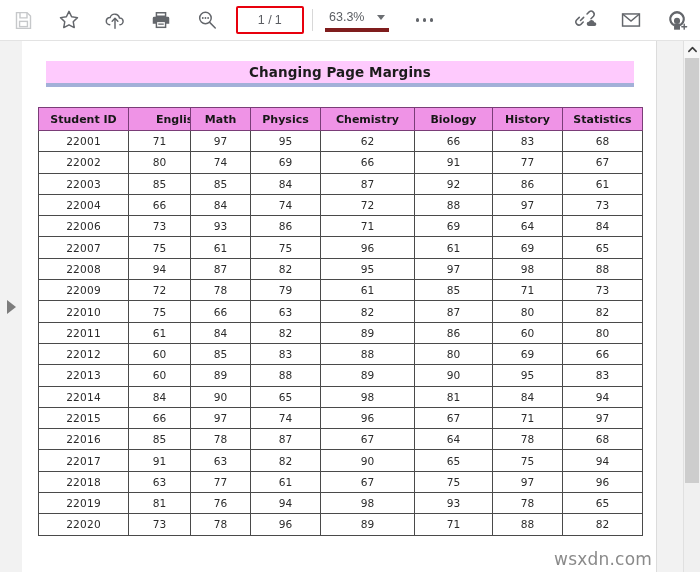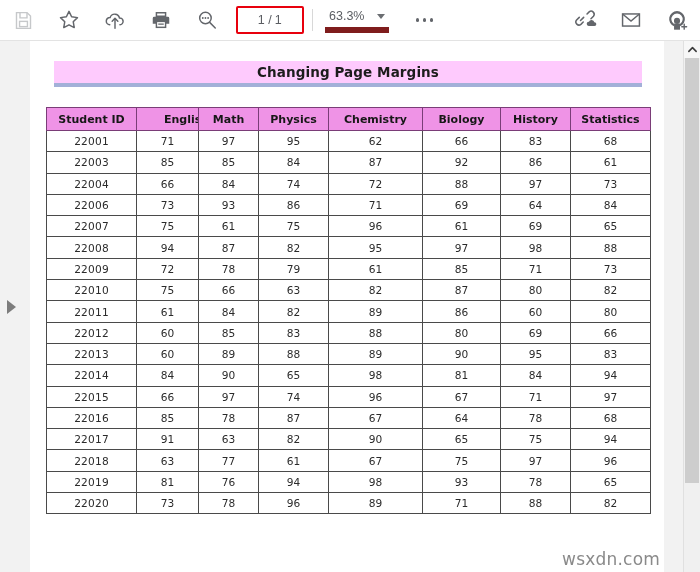--- a/index.html
+++ b/index.html
@@ -42,21 +42,21 @@
   .page-num {
     font-size: 12.5px; color: #5b5e63; letter-spacing: .5px;
   }
   .page-sep { color: #5b5e63; font-size: 12.5px; padding: 0 3px; }
   .divider-v {
     width: 1px; height: 22px; background: #d8d8d8; margin: 0 12px 0 8px;
   }
 
   .zoom-ctl {
     display: flex; align-items: center; gap: 13px;
-    border-bottom: 6px solid #7f1d1d;
+    border-bottom: 4px solid #7f1d1d;
     padding: 2px 4px 4px 4px;
     cursor: pointer;
     text-align: right;
   }
   .zoom-val { font-size: 12.5px; color: #5b5e63; }
   .caret-dn {
     width: 0; height: 0;
     border-left: 4.5px solid transparent;
     border-right: 4.5px solid transparent;
     border-top: 5.5px solid #6b6e72;
@@ -81,21 +81,21 @@
   .rail-arrow {
     width: 0; height: 0;
     border-top: 7px solid transparent;
     border-bottom: 7px solid transparent;
     border-left: 9px solid #7d7d7d;
     cursor: pointer;
   }
 
   
   .page {
-    position: absolute; left: 30px; top: 0;
+    position: absolute; left: 22px; top: 0;
     width: 634px; height: 531px;
     background: #ffffff;
     overflow: hidden;
   }
 
   
   .title-banner {
     position: absolute; left: 24px; top: 20px;
     width: 588px; height: 26px;
     background: #fecafd;
@@ -321,20 +321,30 @@
                 <td>22001</td>
                 <td>71</td>
                 <td>97</td>
                 <td>95</td>
                 <td>62</td>
                 <td>66</td>
                 <td>83</td>
                 <td>68</td>
               </tr>
               <tr>
+                <td>22002</td>
+                <td>80</td>
+                <td>74</td>
+                <td>69</td>
+                <td>66</td>
+                <td>91</td>
+                <td>77</td>
+                <td>67</td>
+              </tr>
+              <tr>
                 <td>22003</td>
                 <td>85</td>
                 <td>85</td>
                 <td>84</td>
                 <td>87</td>
                 <td>92</td>
                 <td>86</td>
                 <td>61</td>
               </tr>
               <tr>

